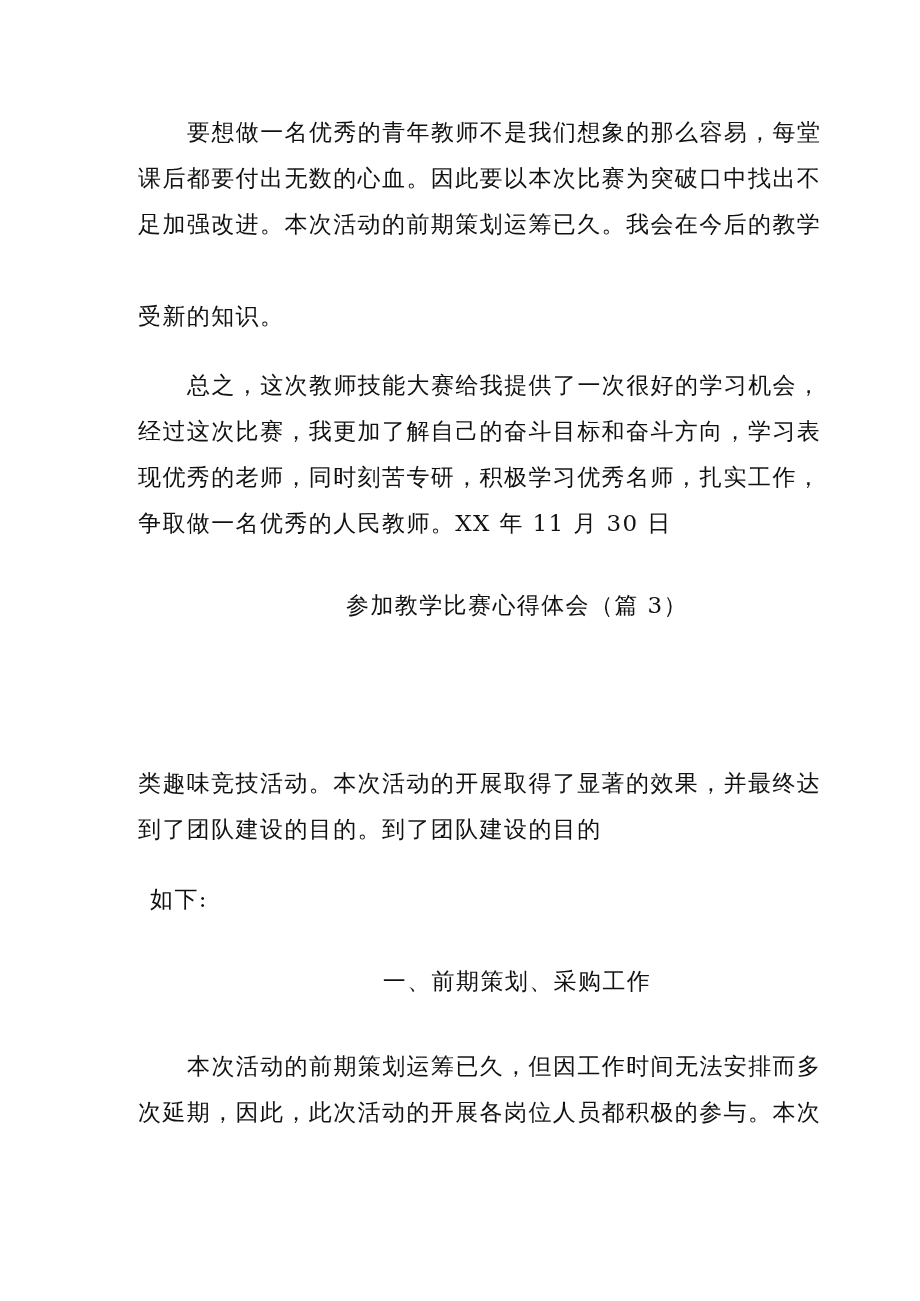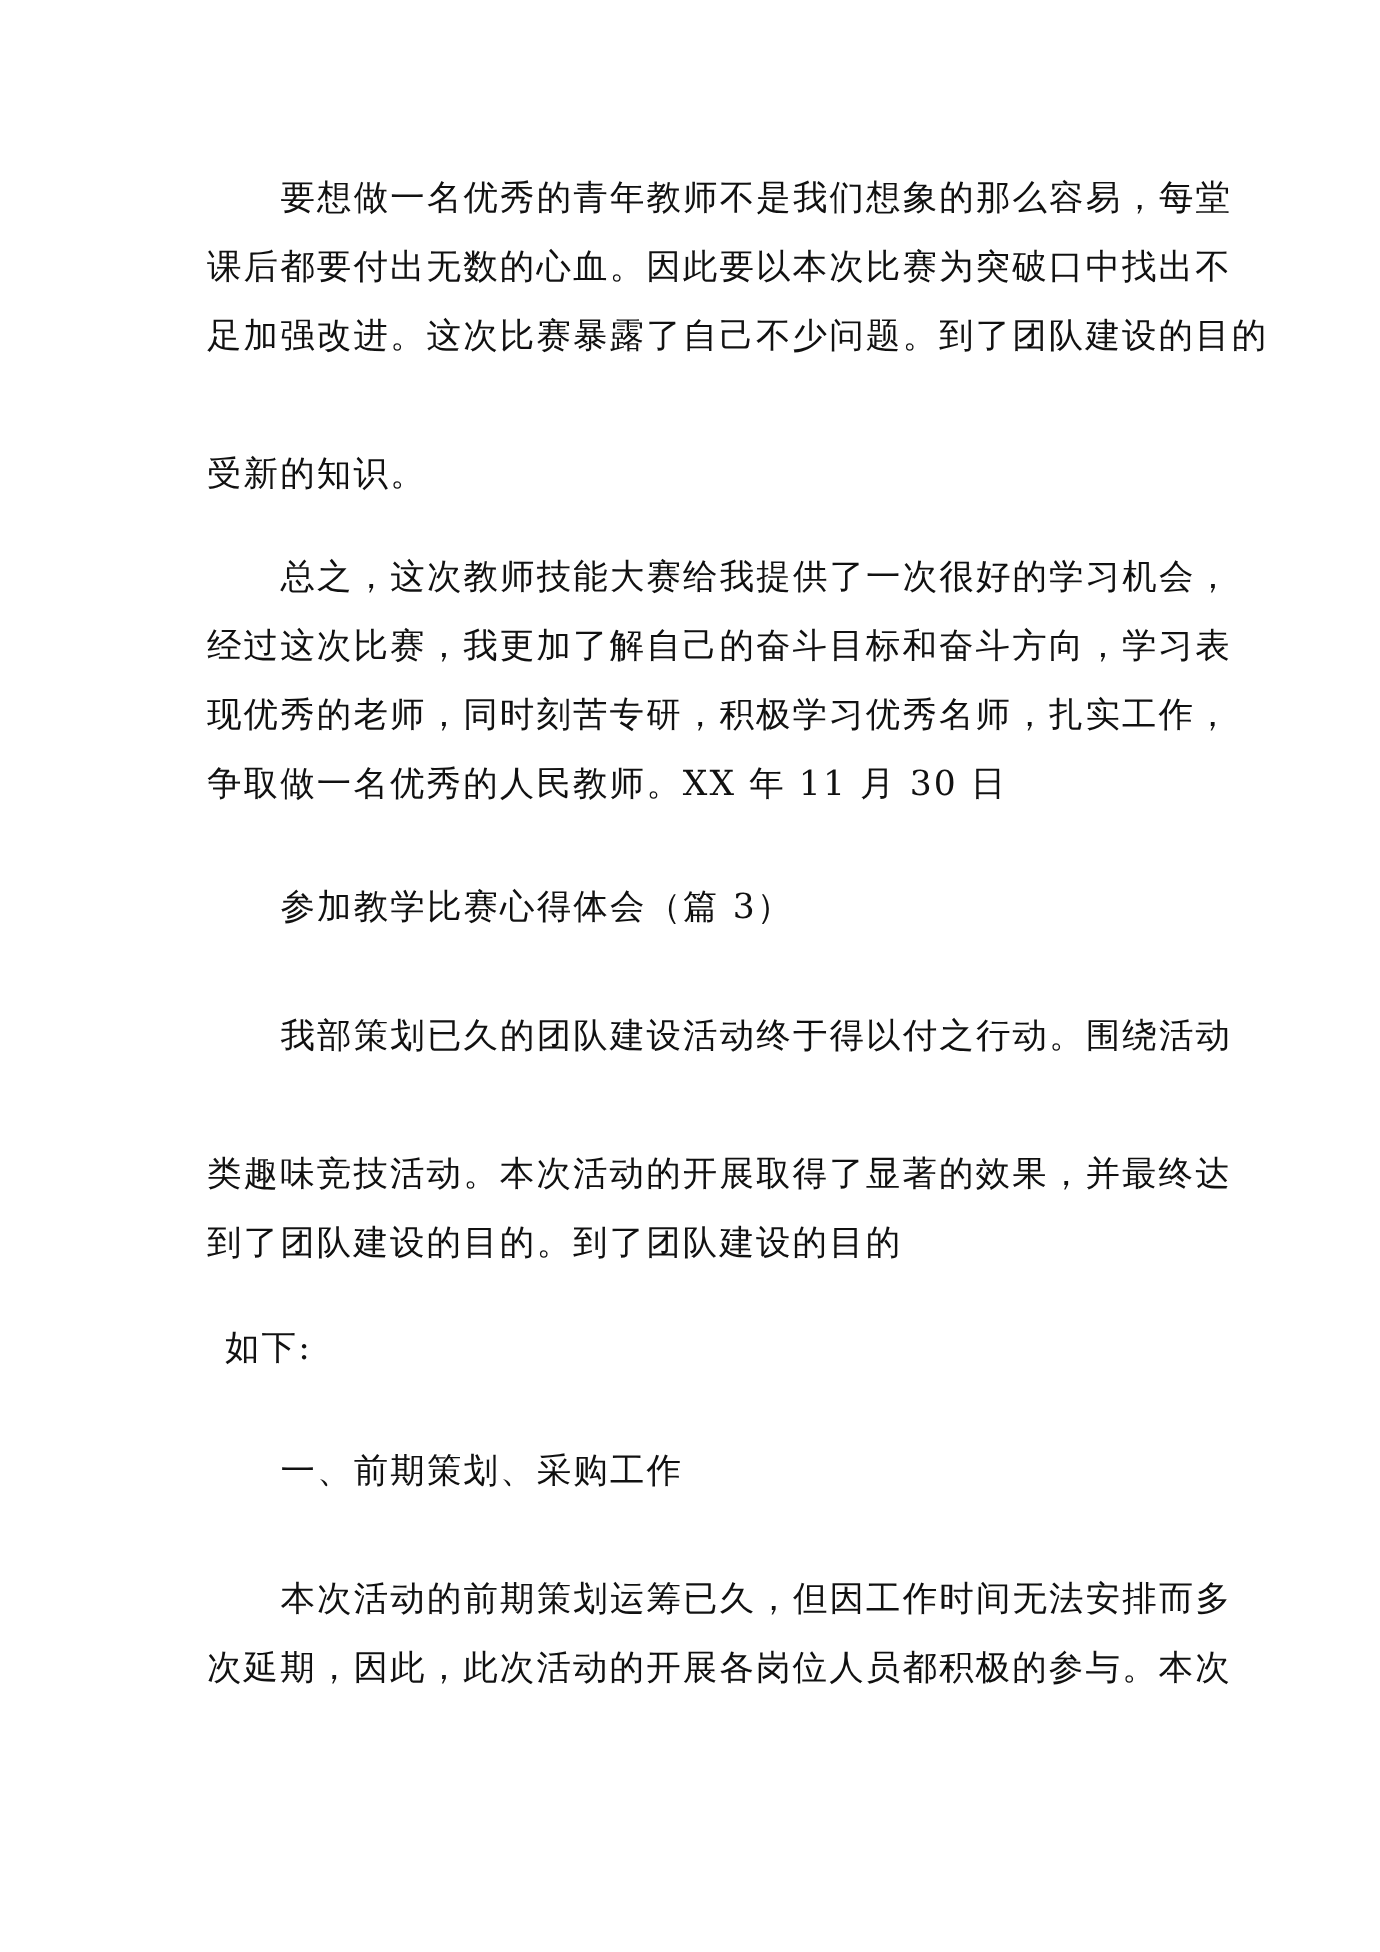--- a/index.html
+++ b/index.html
@@ -24,46 +24,45 @@
     .line {
       position: absolute;
       left: 138px;
       width: 660px;
       font-size: 23px;
       line-height: 30px;
       height: 30px;
       white-space: nowrap;
       letter-spacing: 1.4px;
     }
-    .indent { left: 187px; }
+    .indent { left: 187px; text-align: center; }
     .justify {
       text-align: justify;
       text-align-last: justify;
       width: 645px;
     }
     .indent.justify { width: 596px; }
   </style>
 </head>
 <body>
 
 <div class="page">
 
   <div class="line justify" style="top:163px;">课后都要付出无数的心血。因此要以本次比赛为突破口中找出不</div>
   <div class="line indent justify" style="top:117px;">要想做一名优秀的青年教师不是我们想象的那么容易，每堂</div>
-  <div class="line justify" style="top:209px;">足加强改进。这次比赛暴露了自己不少问题。到了团队建设的目的</div>
+  <div class="line justify" style="top:209px;">足加强改进。本次活动的前期策划运筹已久。我会在今后的教学</div>
   <div class="line" style="top:301px;">受新的知识。</div>
 
   <div class="line indent justify" style="top:370px;">总之，这次教师技能大赛给我提供了一次很好的学习机会，</div>
   <div class="line justify" style="top:416px;">经过这次比赛，我更加了解自己的奋斗目标和奋斗方向，学习表</div>
   <div class="line justify" style="top:462px;">现优秀的老师，同时刻苦专研，积极学习优秀名师，扎实工作，</div>
   <div class="line" style="top:508px;">争取做一名优秀的人民教师。XX 年 11 月 30 日</div>
 
   <div class="line indent" style="top:590px;">参加教学比赛心得体会（篇 3）</div>
 
-  <div class="line indent justify" style="top:676px;">我部策划已久的团队建设活动终于得以付之行动。围绕活动</div>
   <div class="line justify" style="top:768px;">类趣味竞技活动。本次活动的开展取得了显著的效果，并最终达</div>
   <div class="line" style="top:814px;">到了团队建设的目的。到了团队建设的目的</div>
 
   <div class="line" style="top:884px;margin-left:12px;">如下:</div>
 
   <div class="line indent" style="top:966px;">一、前期策划、采购工作</div>
 
   <div class="line indent justify" style="top:1051px;">本次活动的前期策划运筹已久，但因工作时间无法安排而多</div>
   <div class="line justify" style="top:1097px;">次延期，因此，此次活动的开展各岗位人员都积极的参与。本次</div>
 

